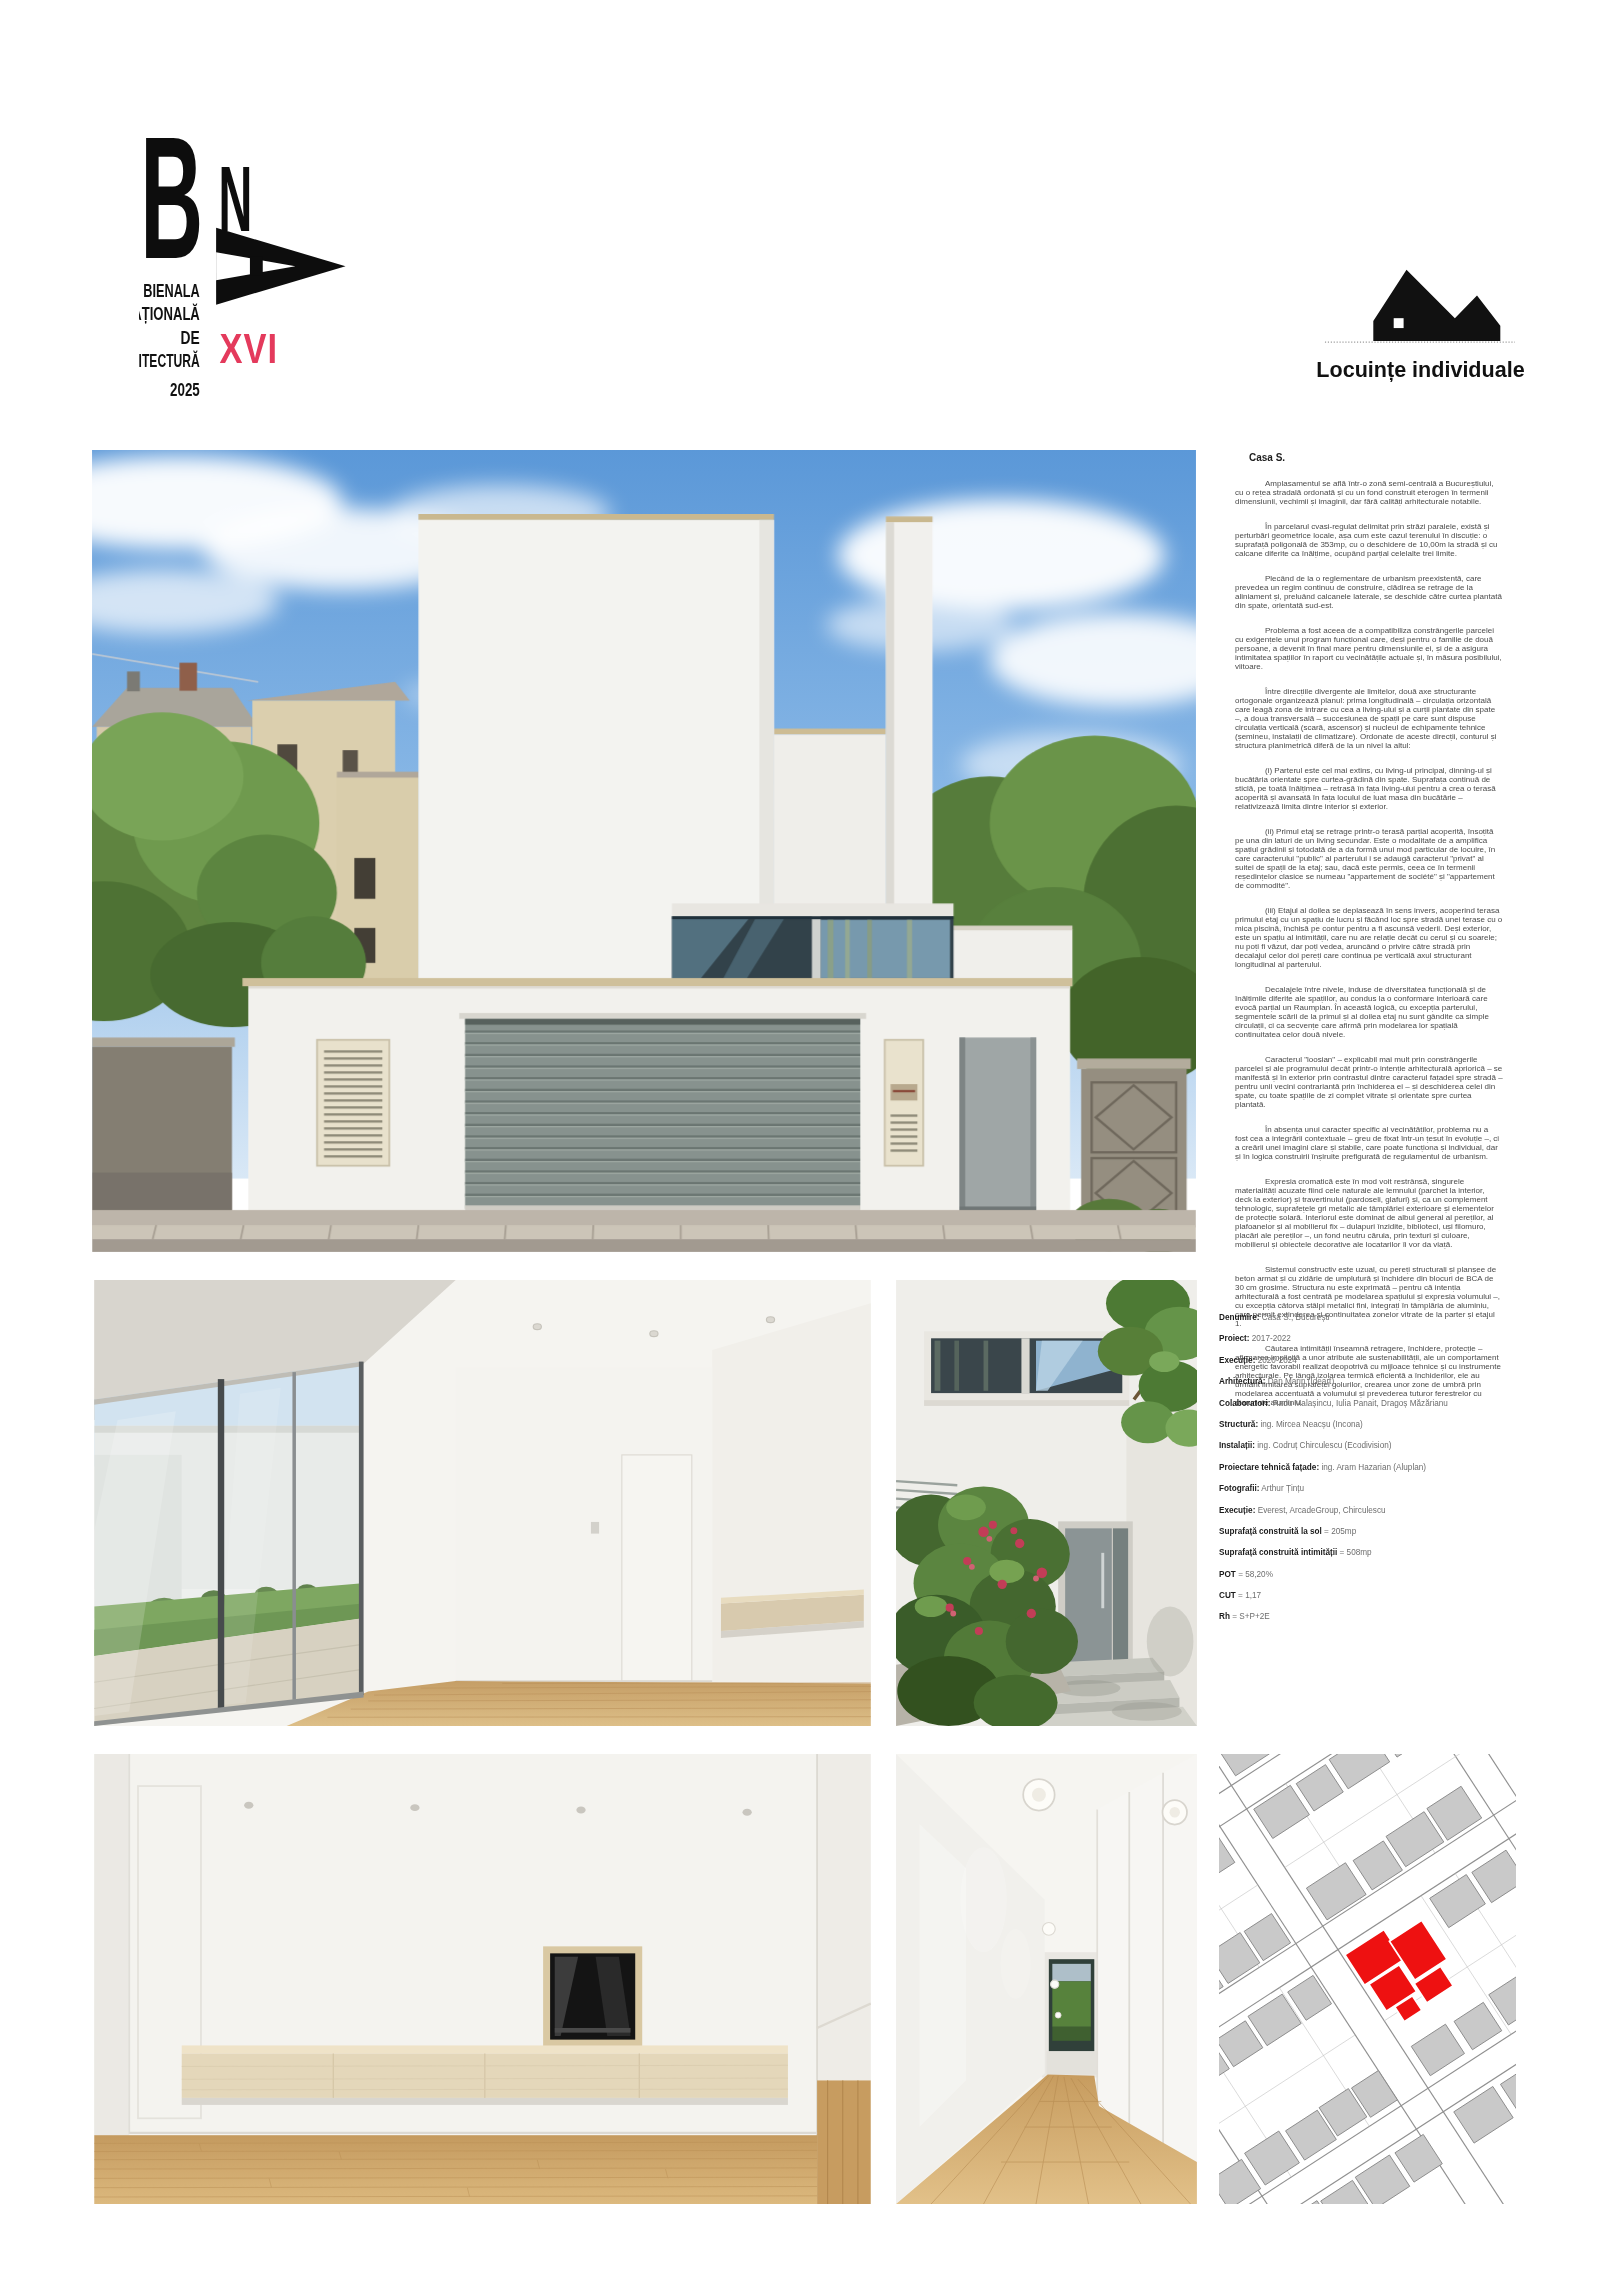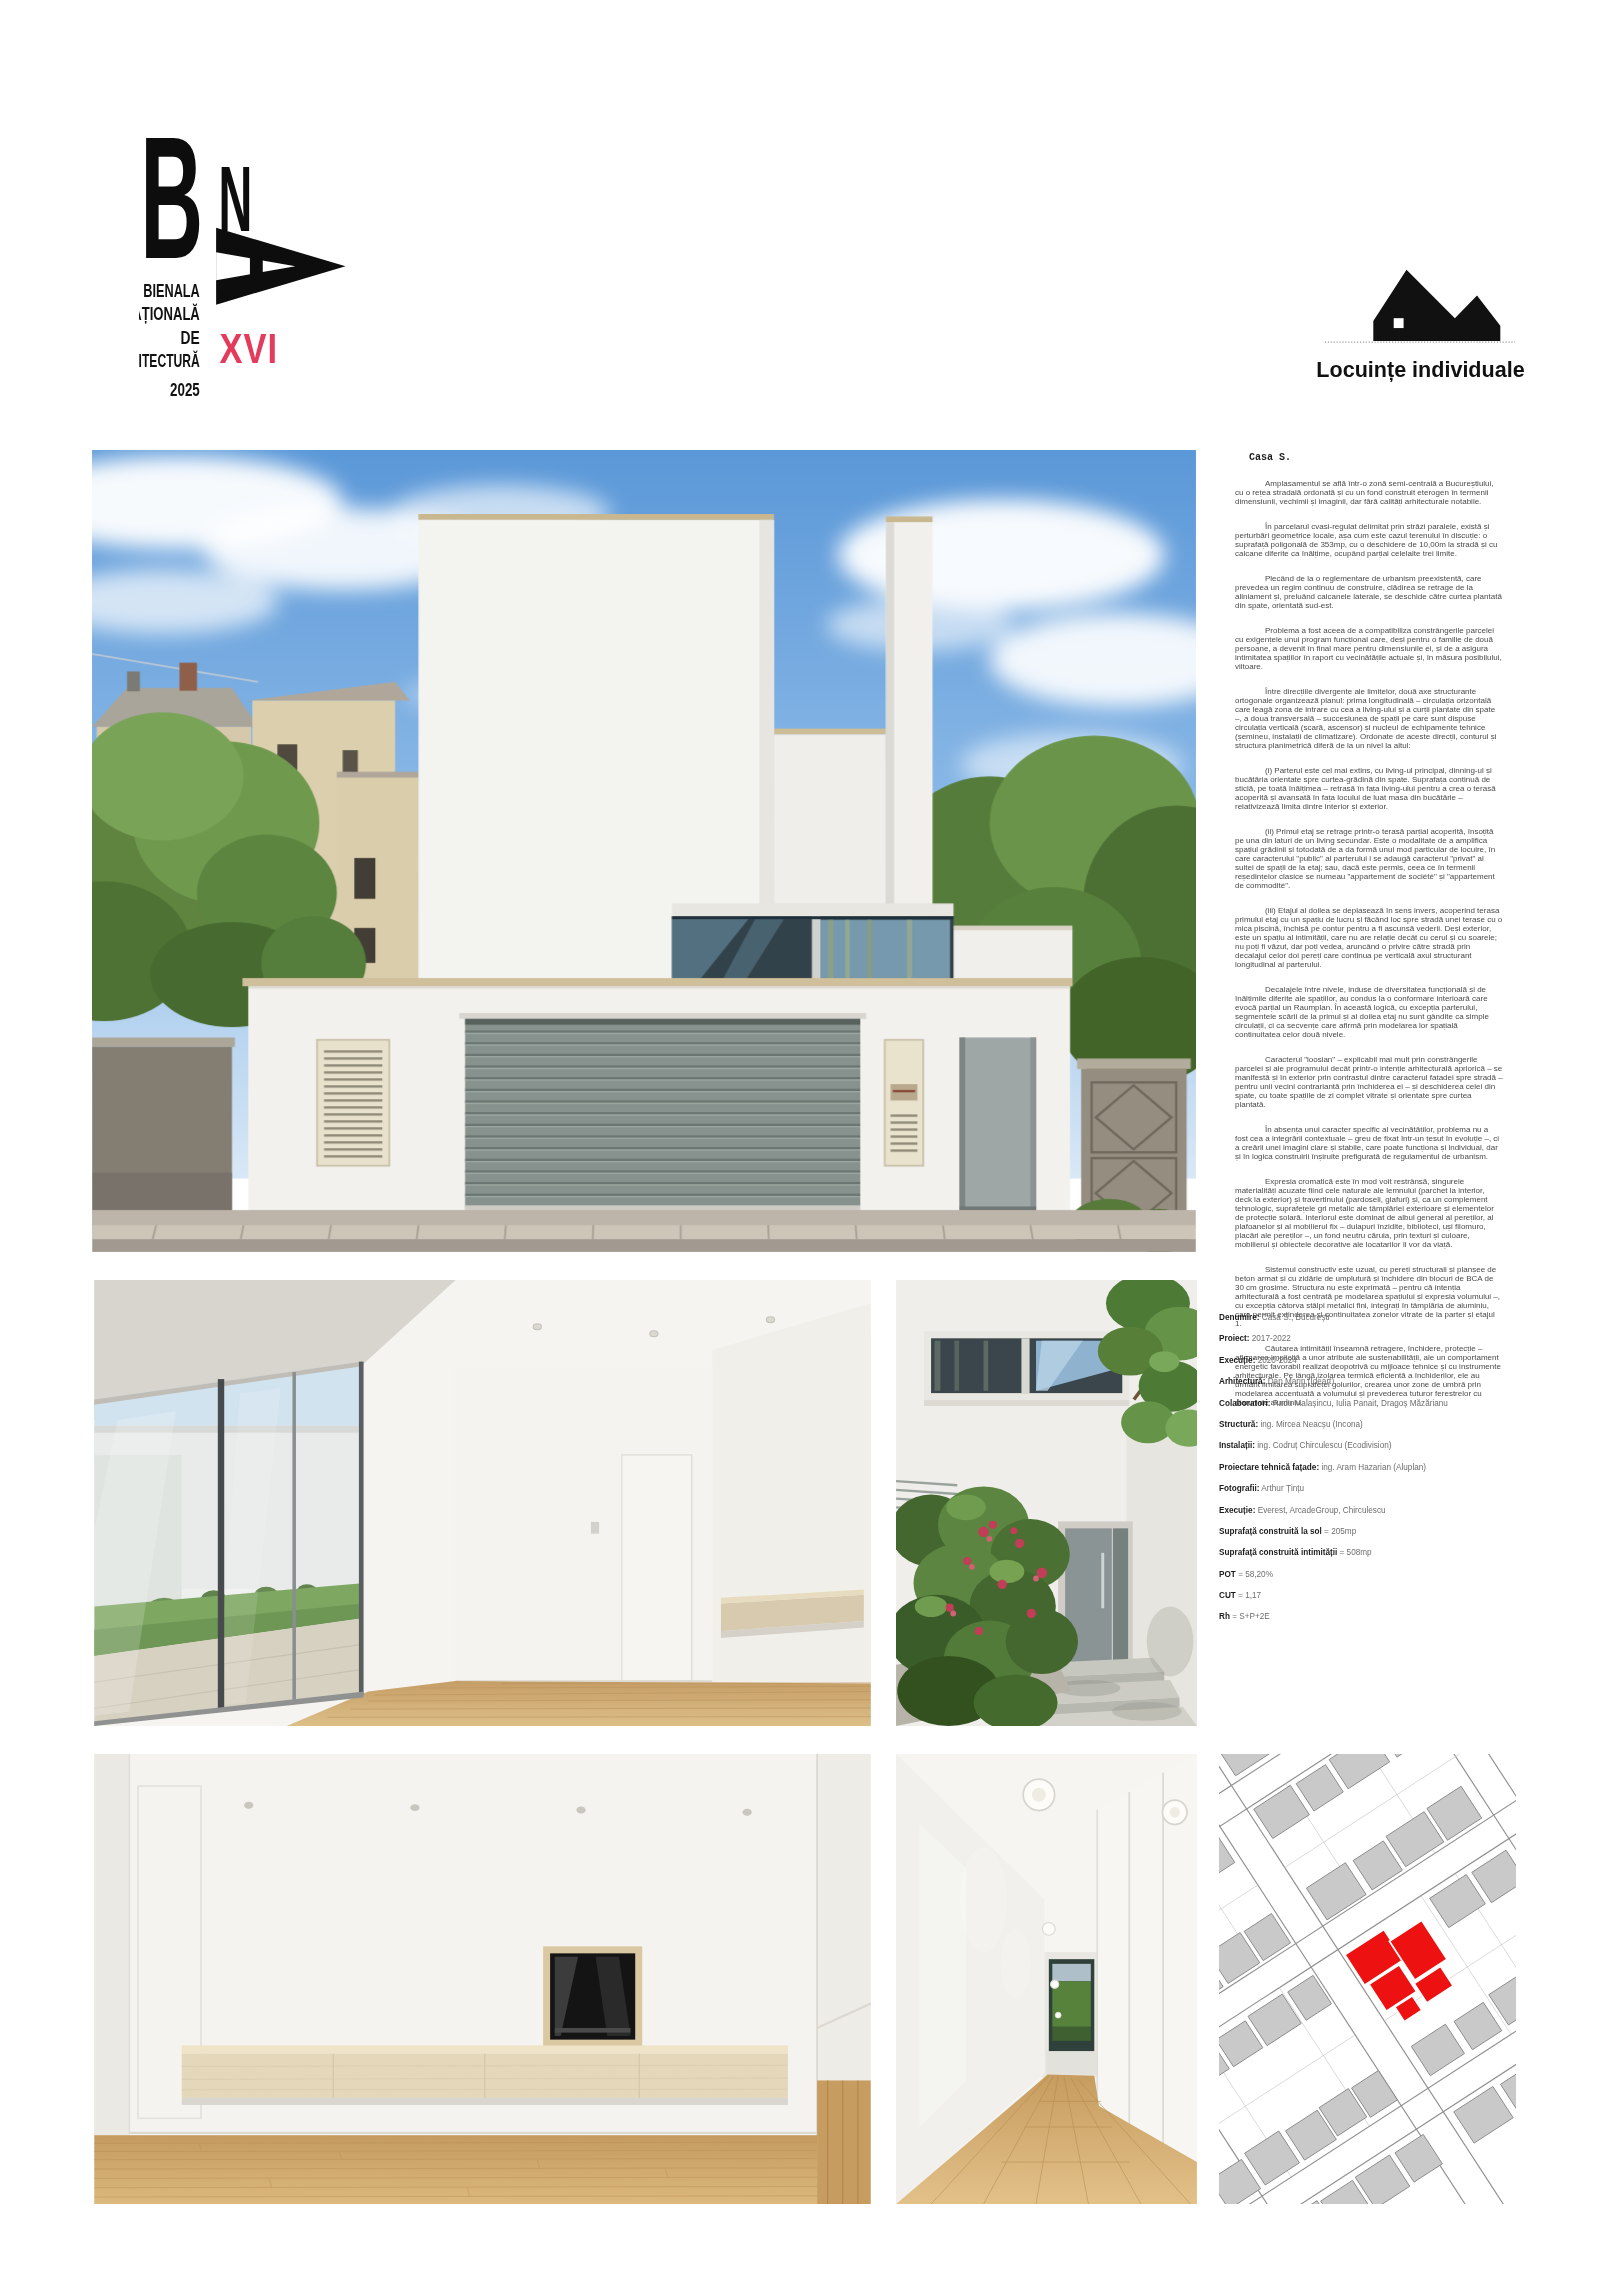--- a/index.html
+++ b/index.html
@@ -2,21 +2,21 @@
 <html style="font-size:9.3px"><head>
 <meta charset="utf-8">
 <style>
   html,body{margin:0;padding:0;background:#ffffff;}
   body{font-family:"Liberation Sans", sans-serif; color:#3e3e3e;}
   #board{position:relative;width:1606px;height:2295px;background:#ffffff;overflow:hidden;}
   .abs{position:absolute;}
   svg{display:block;}
   
   #text-col{position:absolute;left:1219px;top:452px;width:300px;}
-  #article-title{font-size:10px;font-weight:bold;color:#1d1d1d;margin:0 0 10px 30px;font-family:Liberation Mono, monospace;}
+  #article-title{font-size:10px;font-weight:bold;color:#1d1d1d;margin:0 0 10px 30px;}
   #text-col p{margin:16px;font-size:8px;line-height:9px;text-indent:30px;color:#4a4a4a;}
   #details{position:absolute;left:1219px;top:1314px;width:300px;}
   .detail-row{margin:0 0 12.7px 0;font-size:8.2px;line-height:8.7px;}
   .detail-label{font-weight:bold;color:#1b1b1b;}
   .detail-value{color:#6e6e6e;}
   .photo{position:absolute;overflow:hidden;}
 </style>
 </head>
 <body>
 

